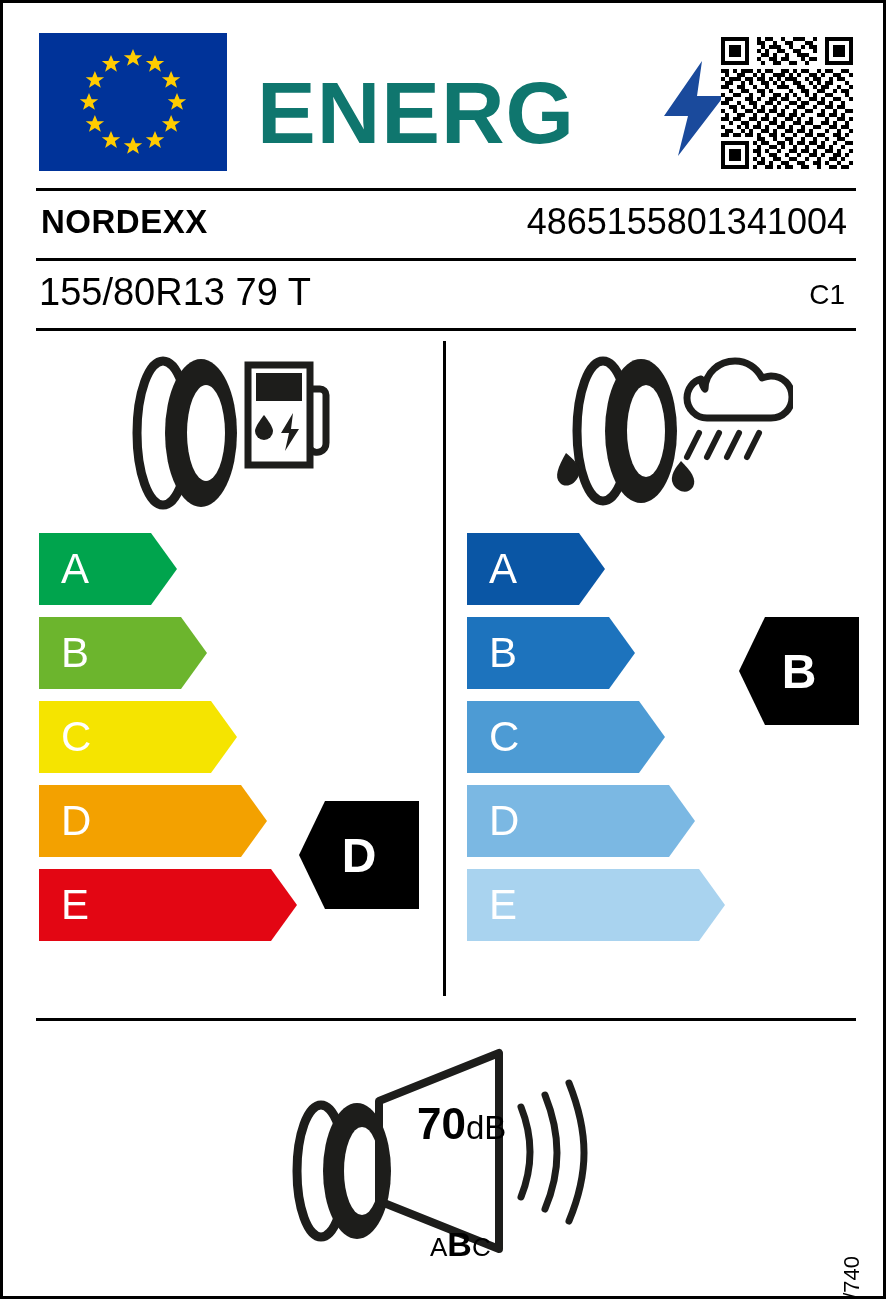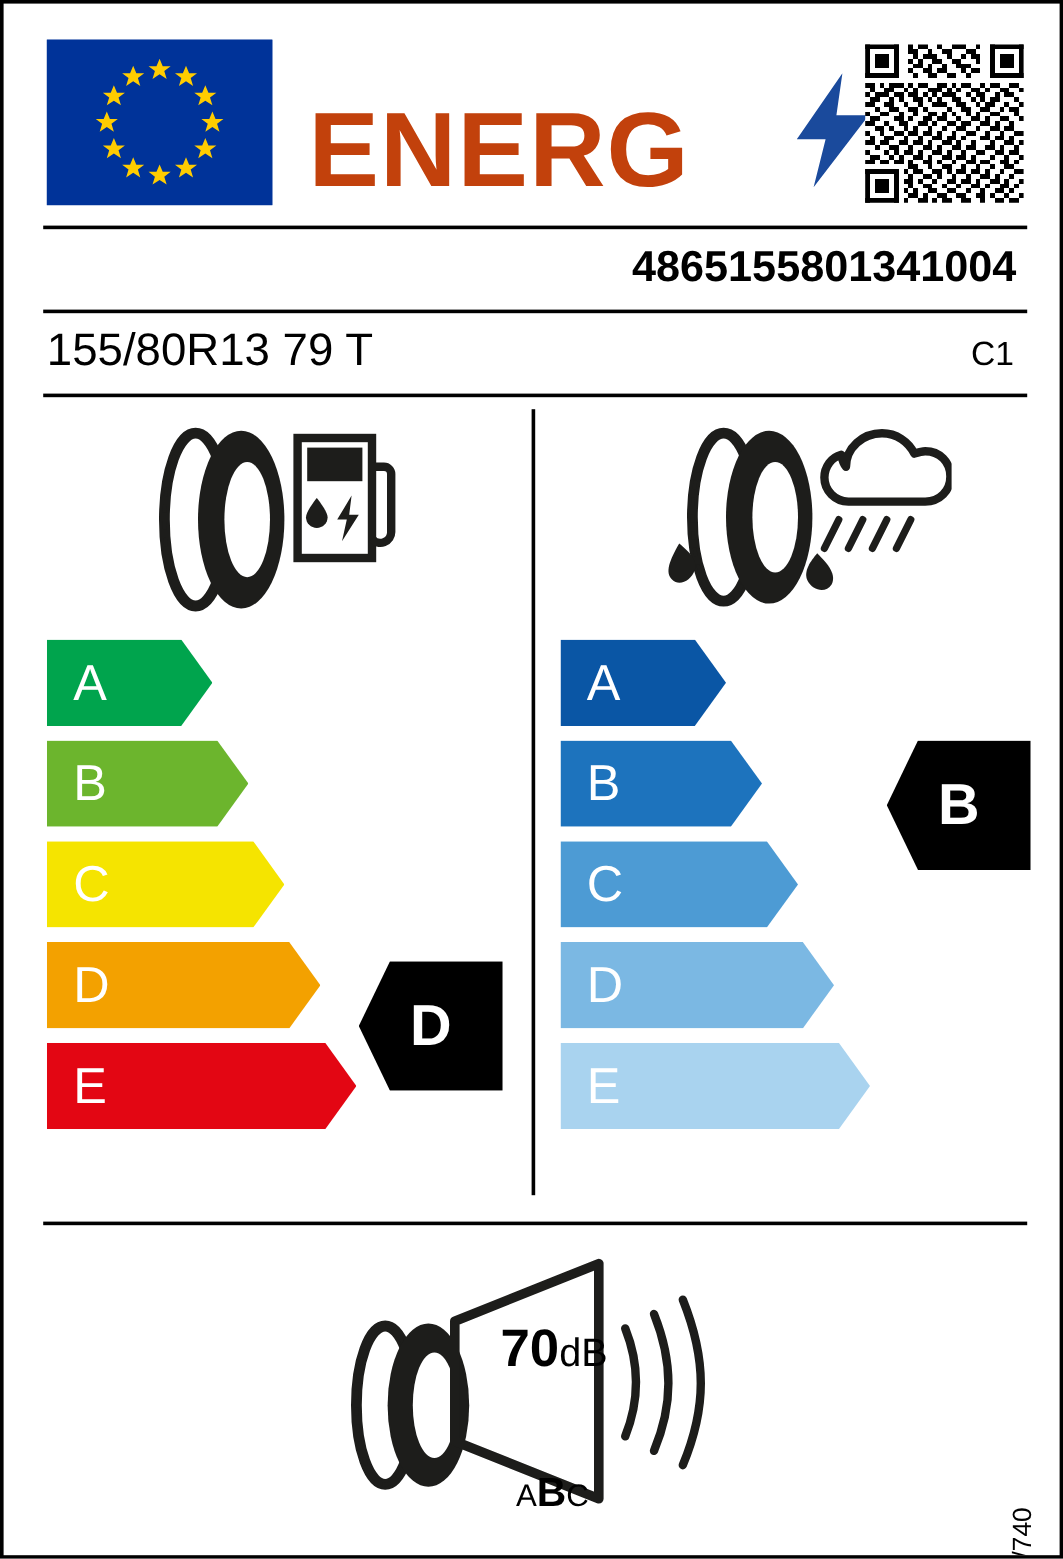--- a/index.html
+++ b/index.html
@@ -34,25 +34,25 @@
     left: 0;
     top: 0;
     width: 188px;
     height: 138px;
     background: #003399;
   }
   .eu-flag svg { display: block; }
   .energ-word {
     position: absolute;
     left: 218px;
-    top: 48px;
+    top: 36px;
     font-size: 88px;
     font-weight: bold;
     letter-spacing: 1px;
-    color: #c2410c;
+    color: #0f766e;
     font-family: "Liberation Sans", sans-serif;
     line-height: 1;
   }
   .bolt {
     position: absolute;
     left: 625px;
     top: 28px;
     width: 60px;
     height: 95px;
   }
@@ -80,21 +80,21 @@
     top: 200px;
     font-size: 33px;
     font-weight: bold;
     letter-spacing: 0.5px;
   }
   .model {
     position: absolute;
     right: 36px;
     top: 198px;
     font-size: 36px;
-    font-weight: bold;
+    font-weight: normal;
     text-align: right;
   }
   .size {
     position: absolute;
     left: 36px;
     top: 268px;
     font-size: 38px;
     text-align: right;
   }
   .class {
@@ -579,20 +579,21 @@
         </g>
       </svg>
     </div>
   </div>
 
   <div class="rule rule-1"></div>
   <div class="rule rule-2"></div>
   <div class="rule rule-3"></div>
   <div class="rule rule-bottom"></div>
 
+  <div class="brand">NORDEXX</div>
   <div class="model">4865155801341004</div>
   <div class="size">155/80R13 79 T</div>
   <div class="class">C1</div>
 
   <div class="col-divider"></div>
 
   <div class="pict-fuel">
     <svg width="210" height="160" viewBox="0 0 210 160">
       <g>
         <ellipse cx="40" cy="80" rx="26" ry="72" fill="none" stroke="#1d1d1b" stroke-width="9"></ellipse>

